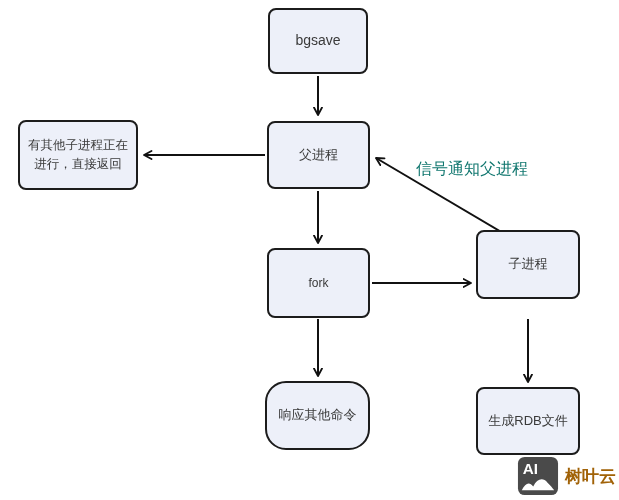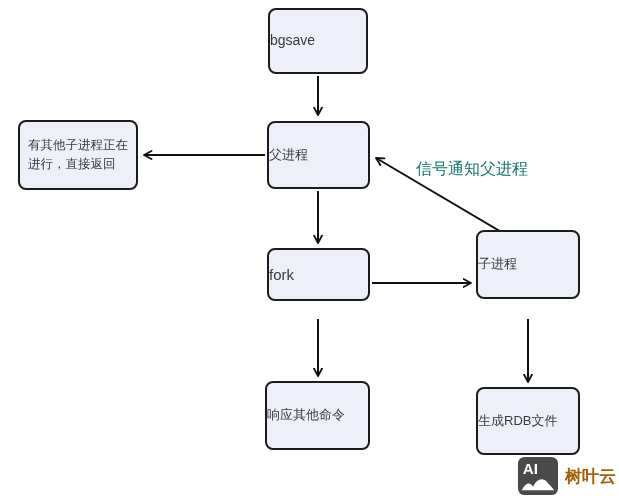--- a/index.html
+++ b/index.html
@@ -12,33 +12,33 @@
   }
   .edges{position:absolute;left:0;top:0;width:619px;height:500px;}
   .node{
     position:absolute;
     box-sizing:border-box;
     background:#edf0f9;
     border:2px solid #1c1c1c;
     border-radius:8px;
     display:flex;
     flex-direction:column;
-    align-items:flex-start;
+    align-items:center;
     justify-content:center;
     color:#3a3a3a;
     font-size:13px;
     text-align:center;
     line-height:1.55;
   }
   .node-bgsave{left:268px;top:8px;width:100px;height:66px;font-size:14px;}
   .node-parent{left:267px;top:121px;width:103px;height:68px;}
   .node-busy{left:18px;top:120px;width:120px;height:70px;font-size:12.5px;padding:8px;}
-  .node-fork{left:267px;top:248px;width:103px;height:53px;font-size:15px;}
+  .node-fork{left:267px;top:248px;width:103px;height:70px;font-size:12px;}
   .node-child{left:476px;top:230px;width:104px;height:69px;}
-  .node-respond{left:265px;top:381px;width:105px;height:69px;}
+  .node-respond{left:265px;top:381px;width:105px;height:69px;border-radius:21px;}
   .node-rdb{left:476px;top:387px;width:104px;height:68px;}
   .edge-label{
     position:absolute;
     left:416px;top:159px;
     font-size:16px;
     color:#0f766e;
     white-space:nowrap;
   }
   .watermark{
     position:absolute;

